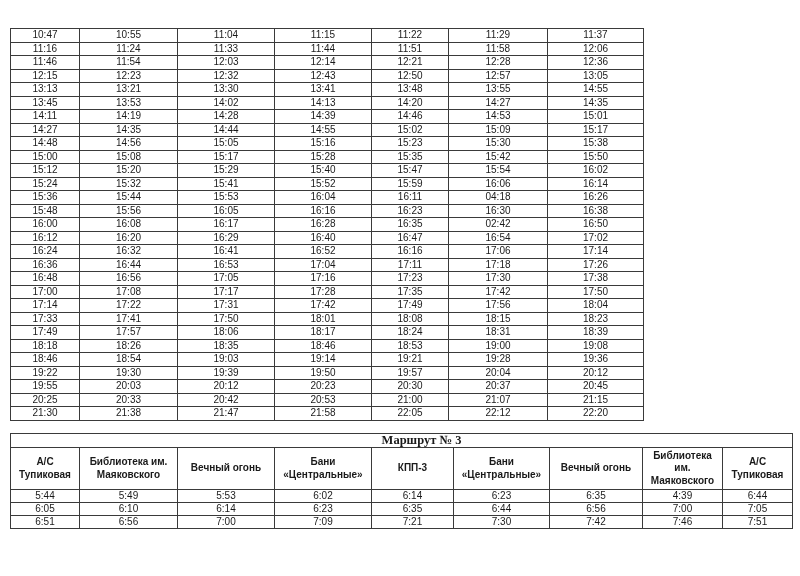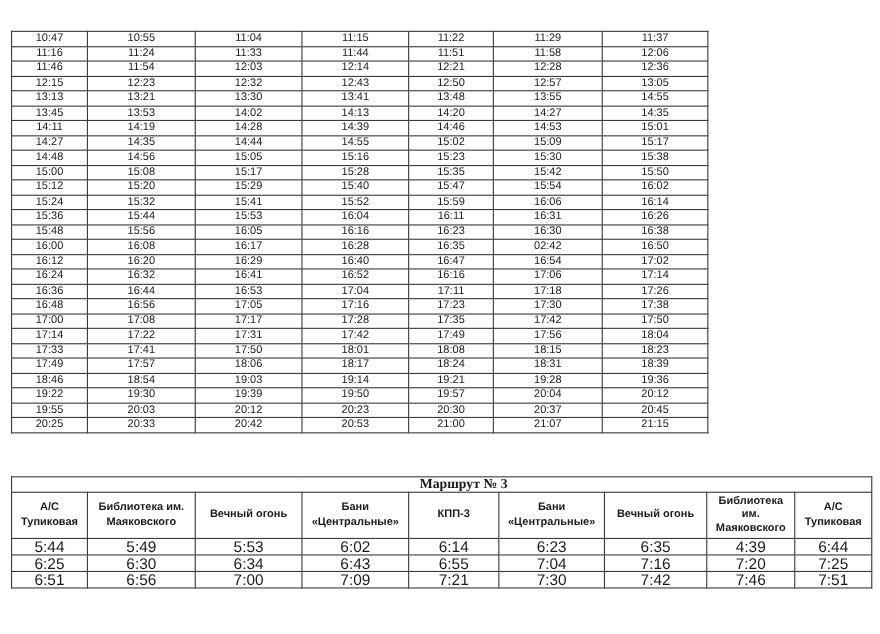--- a/index.html
+++ b/index.html
@@ -55,21 +55,21 @@
   }
   .tt-route3 th {
     height: 42px;
     font-size: 10px;
     font-weight: bold;
     line-height: 1.25;
     padding: 0 3px;
   }
   .tt-route3 tbody td {
     height: 13px;
-    font-size: 14px;
+    font-size: 10px;
     line-height: 1;
   }
 </style>
 </head>
 <body>
 
 <div class="sheet">
 
   <table class="tt-upper">
     <colgroup>
@@ -189,21 +189,21 @@
           <td>15:59</td>
           <td>16:06</td>
           <td>16:14</td>
         </tr>
         <tr>
           <td>15:36</td>
           <td>15:44</td>
           <td>15:53</td>
           <td>16:04</td>
           <td>16:11</td>
-          <td>16:31</td>
+          <td>04:18</td>
           <td>16:26</td>
         </tr>
         <tr>
           <td>15:48</td>
           <td>15:56</td>
           <td>16:05</td>
           <td>16:16</td>
           <td>16:23</td>
           <td>16:30</td>
           <td>16:38</td>
@@ -283,20 +283,29 @@
         <tr>
           <td>17:49</td>
           <td>17:57</td>
           <td>18:06</td>
           <td>18:17</td>
           <td>18:24</td>
           <td>18:31</td>
           <td>18:39</td>
         </tr>
         <tr>
+          <td>18:18</td>
+          <td>18:26</td>
+          <td>18:35</td>
+          <td>18:46</td>
+          <td>18:53</td>
+          <td>19:00</td>
+          <td>19:08</td>
+        </tr>
+        <tr>
           <td>18:46</td>
           <td>18:54</td>
           <td>19:03</td>
           <td>19:14</td>
           <td>19:21</td>
           <td>19:28</td>
           <td>19:36</td>
         </tr>
         <tr>
           <td>19:22</td>
@@ -317,20 +326,29 @@
           <td>20:45</td>
         </tr>
         <tr>
           <td>20:25</td>
           <td>20:33</td>
           <td>20:42</td>
           <td>20:53</td>
           <td>21:00</td>
           <td>21:07</td>
           <td>21:15</td>
+        </tr>
+        <tr>
+          <td>21:30</td>
+          <td>21:38</td>
+          <td>21:47</td>
+          <td>21:58</td>
+          <td>22:05</td>
+          <td>22:12</td>
+          <td>22:20</td>
         </tr>
       </tbody>
   </table>
 
   <table class="tt-route3">
     <colgroup>
       <col style="width:69px">
         <col style="width:98px">
         <col style="width:97px">
       <col style="width:97px">
@@ -362,29 +380,29 @@
           <td>5:49</td>
           <td>5:53</td>
           <td>6:02</td>
           <td>6:14</td>
           <td>6:23</td>
           <td>6:35</td>
           <td>4:39</td>
           <td>6:44</td>
         </tr>
         <tr>
-          <td>6:25</td>
-          <td>6:30</td>
-          <td>6:34</td>
-          <td>6:43</td>
-          <td>6:55</td>
-          <td>7:04</td>
-          <td>7:16</td>
-          <td>7:20</td>
-          <td>7:25</td>
+          <td>6:05</td>
+          <td>6:10</td>
+          <td>6:14</td>
+          <td>6:23</td>
+          <td>6:35</td>
+          <td>6:44</td>
+          <td>6:56</td>
+          <td>7:00</td>
+          <td>7:05</td>
         </tr>
         <tr>
           <td>6:51</td>
           <td>6:56</td>
           <td>7:00</td>
           <td>7:09</td>
           <td>7:21</td>
           <td>7:30</td>
           <td>7:42</td>
           <td>7:46</td>

